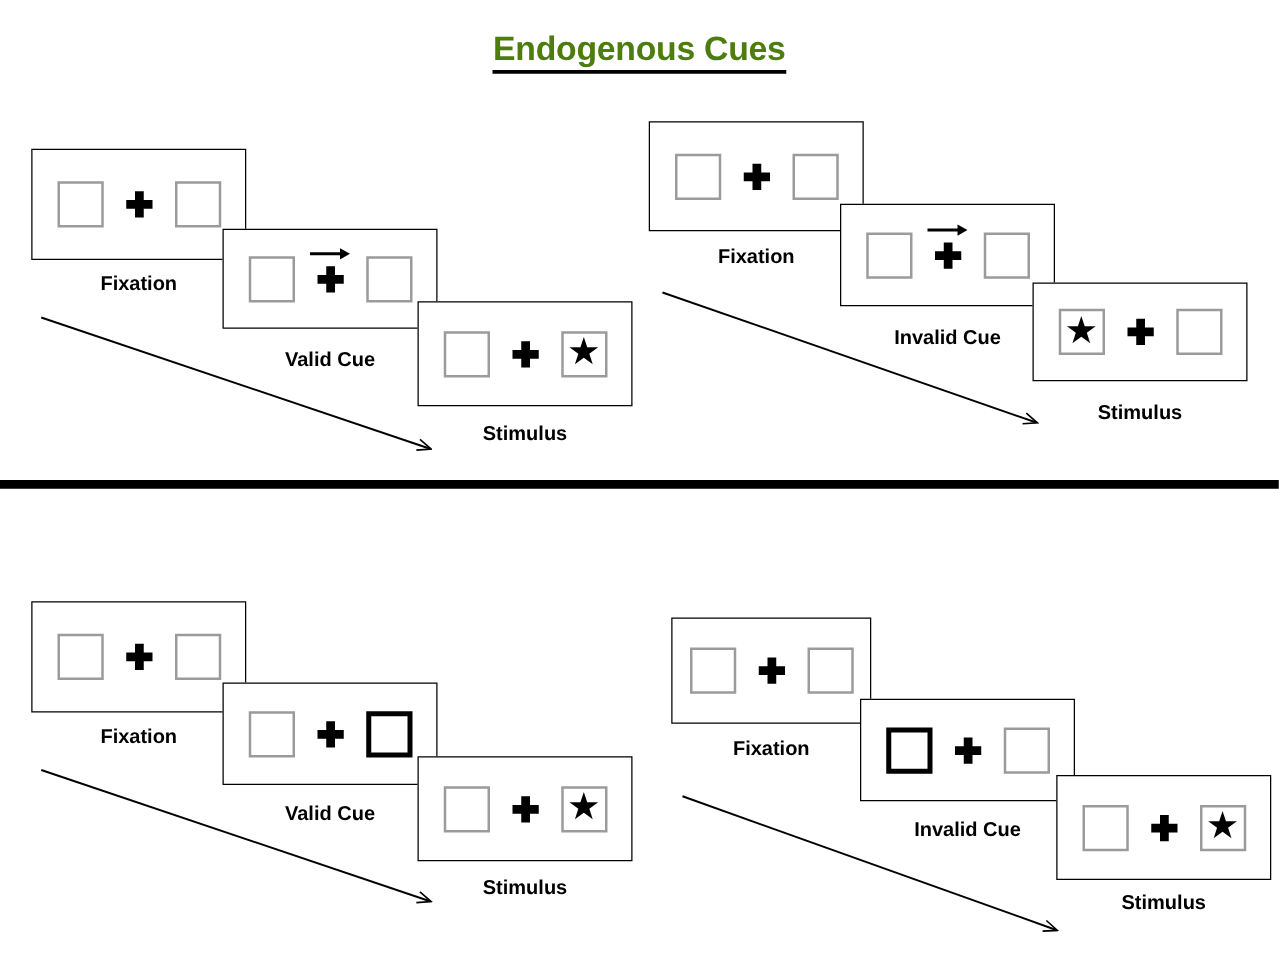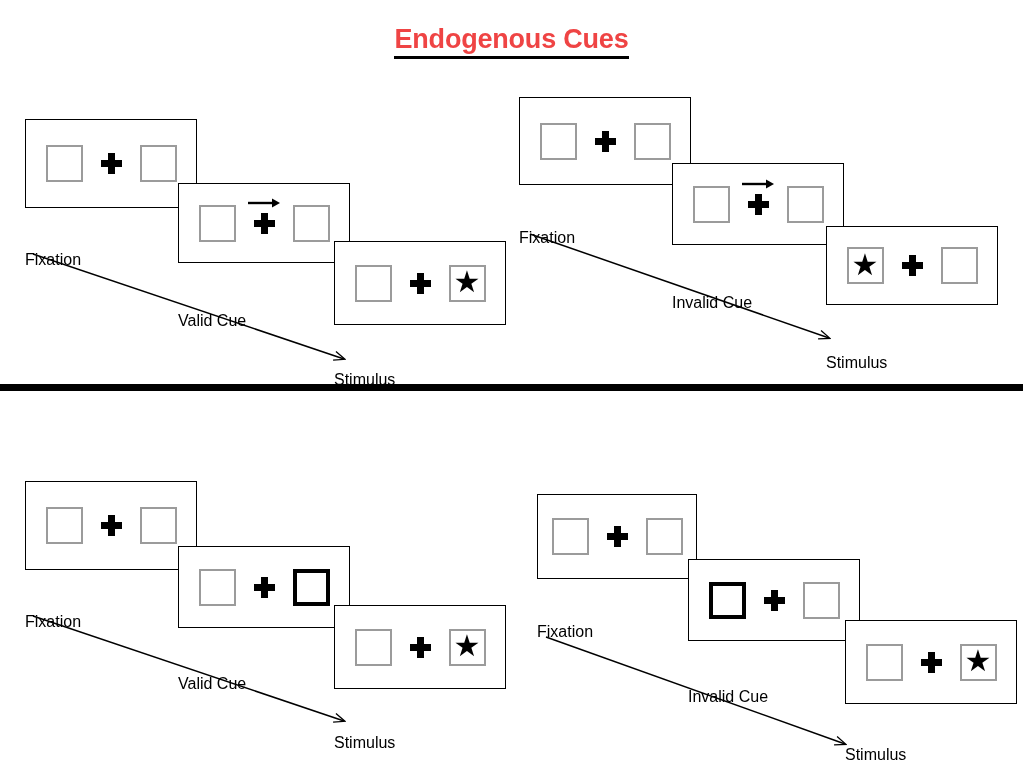--- a/index.html
+++ b/index.html
@@ -25,21 +25,21 @@
   }
 
   
   .section-title {
     position: absolute;
     width: 100%;
     text-align: center;
     font-weight: bold;
     font-size: 27px;
     letter-spacing: -0.2px;
-    color: #ef4444;
+    color: #4d7c0f;
   }
   .section-title span {
     border-bottom: 3px solid #000;
     padding-bottom: 1px;
     display: inline-block;
   }
   #title-endogenous { top: 24px; }
   #title-exogenous  { top: 418px; }
 
   
@@ -120,25 +120,25 @@
     left: 50%;
     transform: translateX(-50%);
     top: -16px;
     width: 34px;
     height: 12px;
   }
 
   
   .caption {
     position: absolute;
-    font-weight: normal;
+    font-weight: bold;
     font-size: 16px;
     color: #000;
     white-space: nowrap;
-    margin-top: 32px;
+    text-align: center;
   }
 
   
   .flow-arrow {
     position: absolute;
     left: 0; top: 0;
     width: 1023px;
     height: 767px;
     pointer-events: none;
     overflow: visible;

